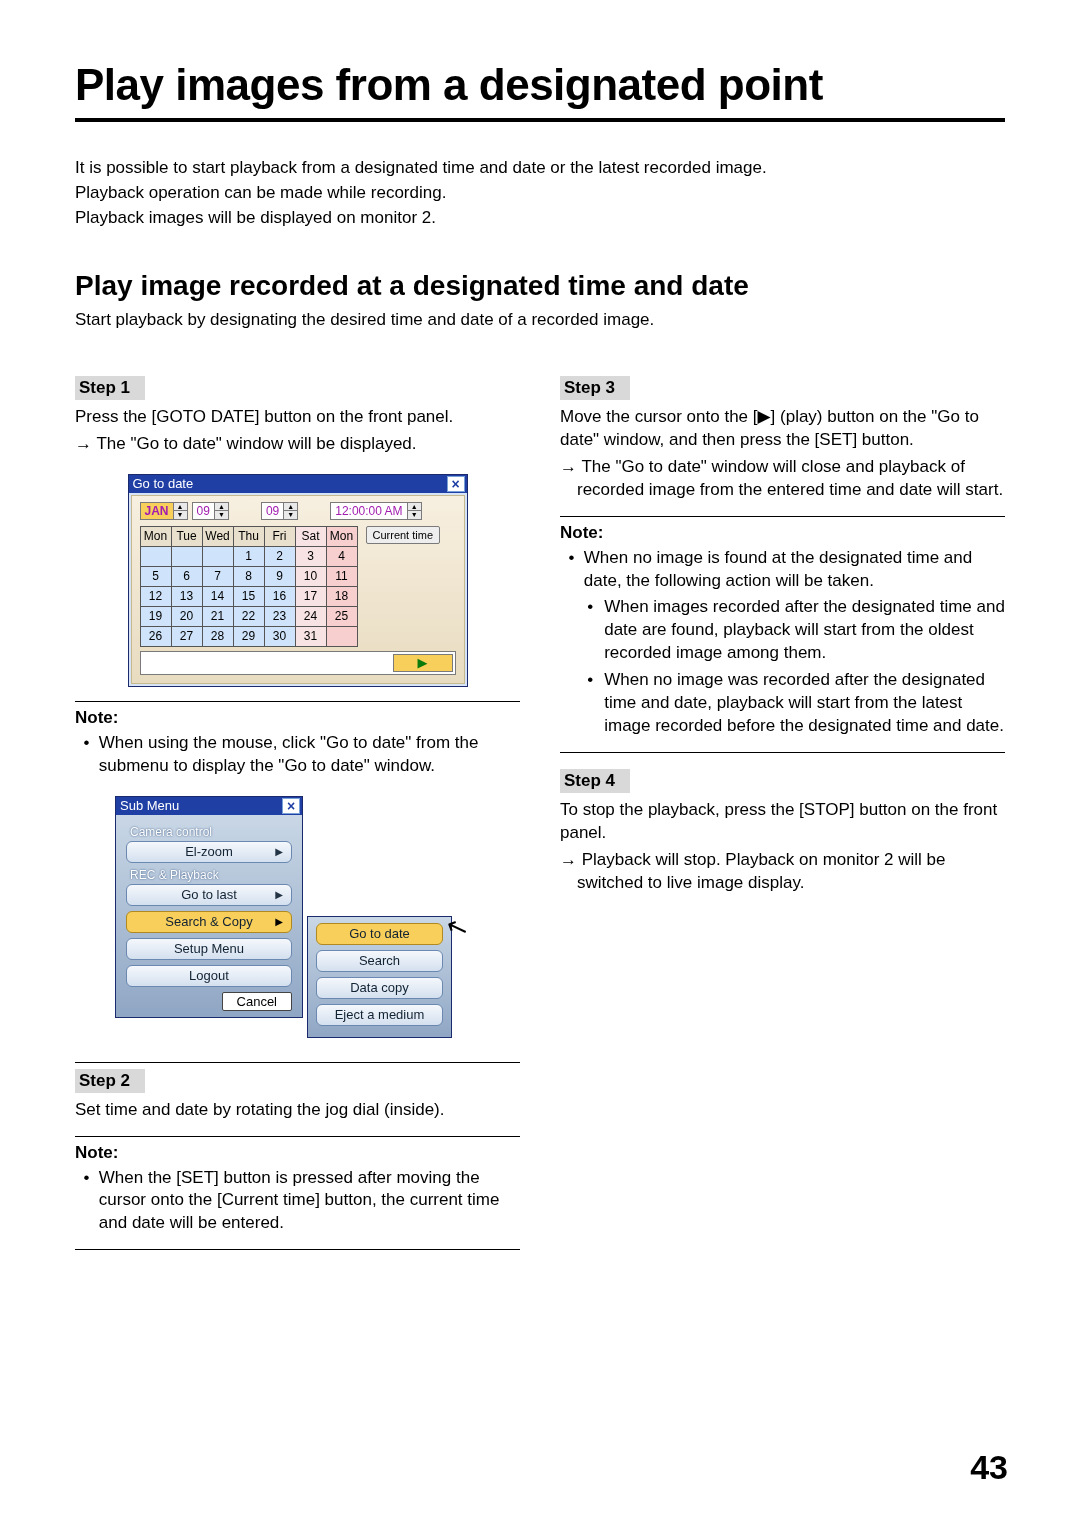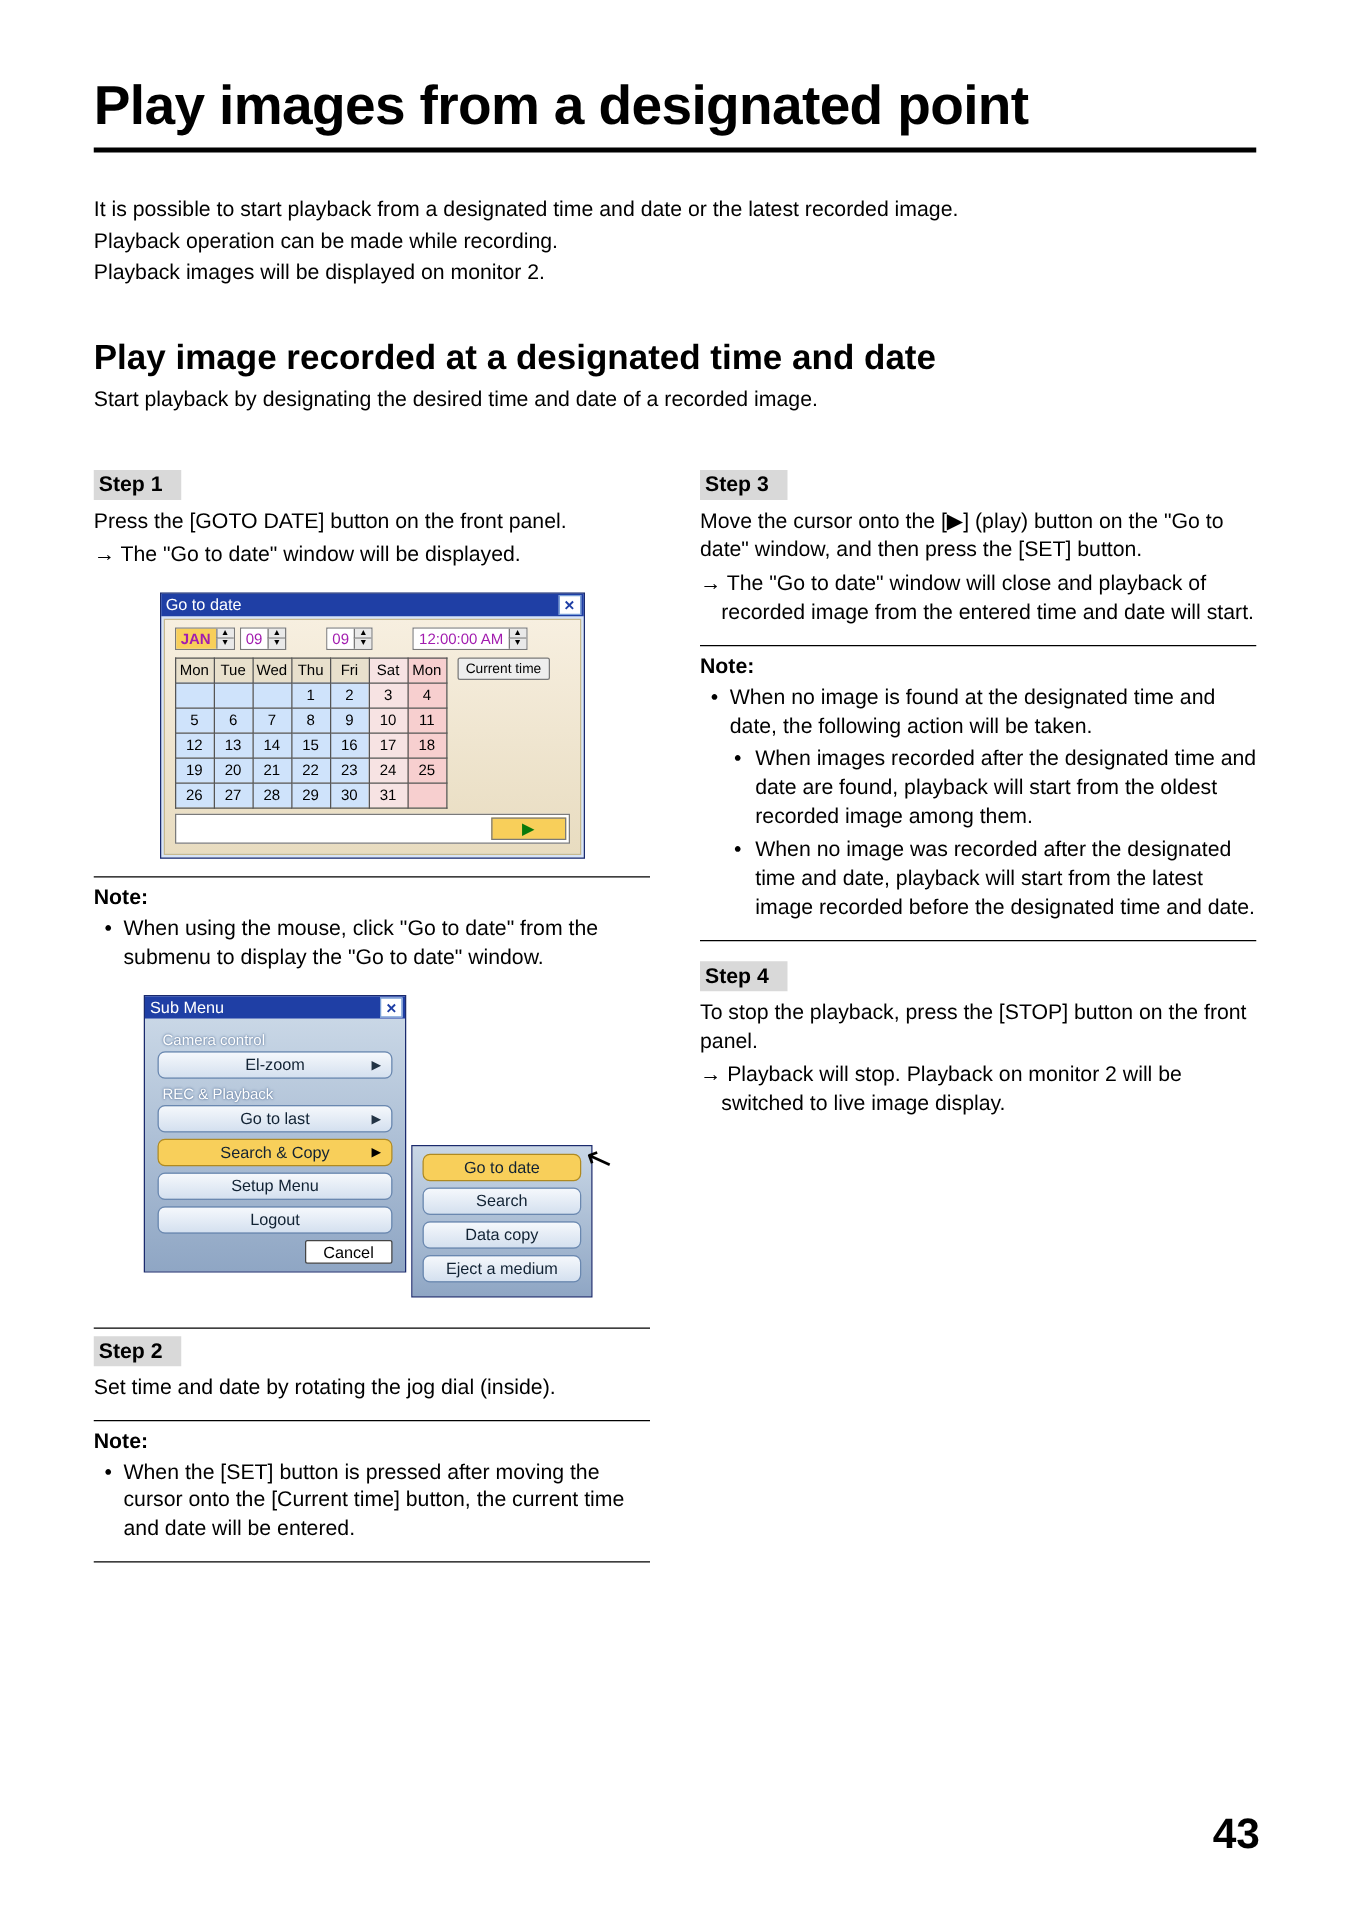--- a/index.html
+++ b/index.html
@@ -203,21 +203,21 @@
     font-size: 13px;
   }
 
   
   .submenu-wrap {
     margin: 18px 0 4px 40px;
     display: flex;
     align-items: flex-start;
   }
   .subpanel {
-    width: 210px;
+    width: 188px;
     border: 1px solid #1a2a6d;
     font-size: 13px;
   }
   .subpanel .titlebar {
     background: #1f3fa5;
     color: #fff;
     display: flex; justify-content: space-between; align-items: center;
     padding: 1px 2px 1px 4px;
   }
   .subpanel .inner {

